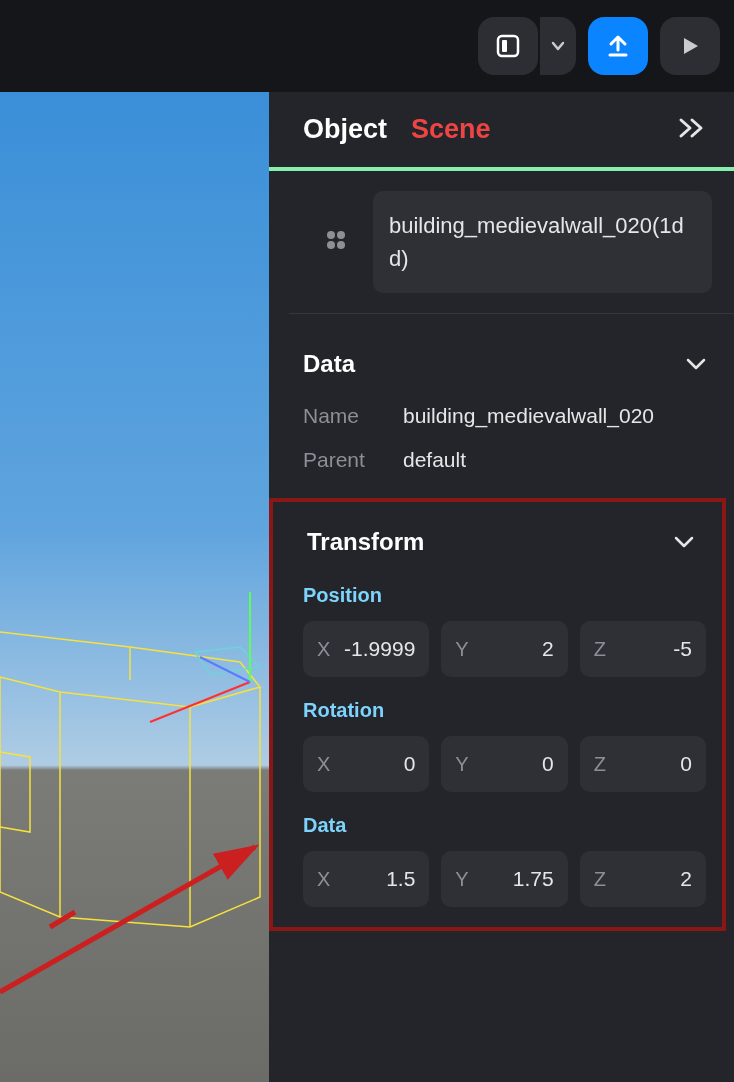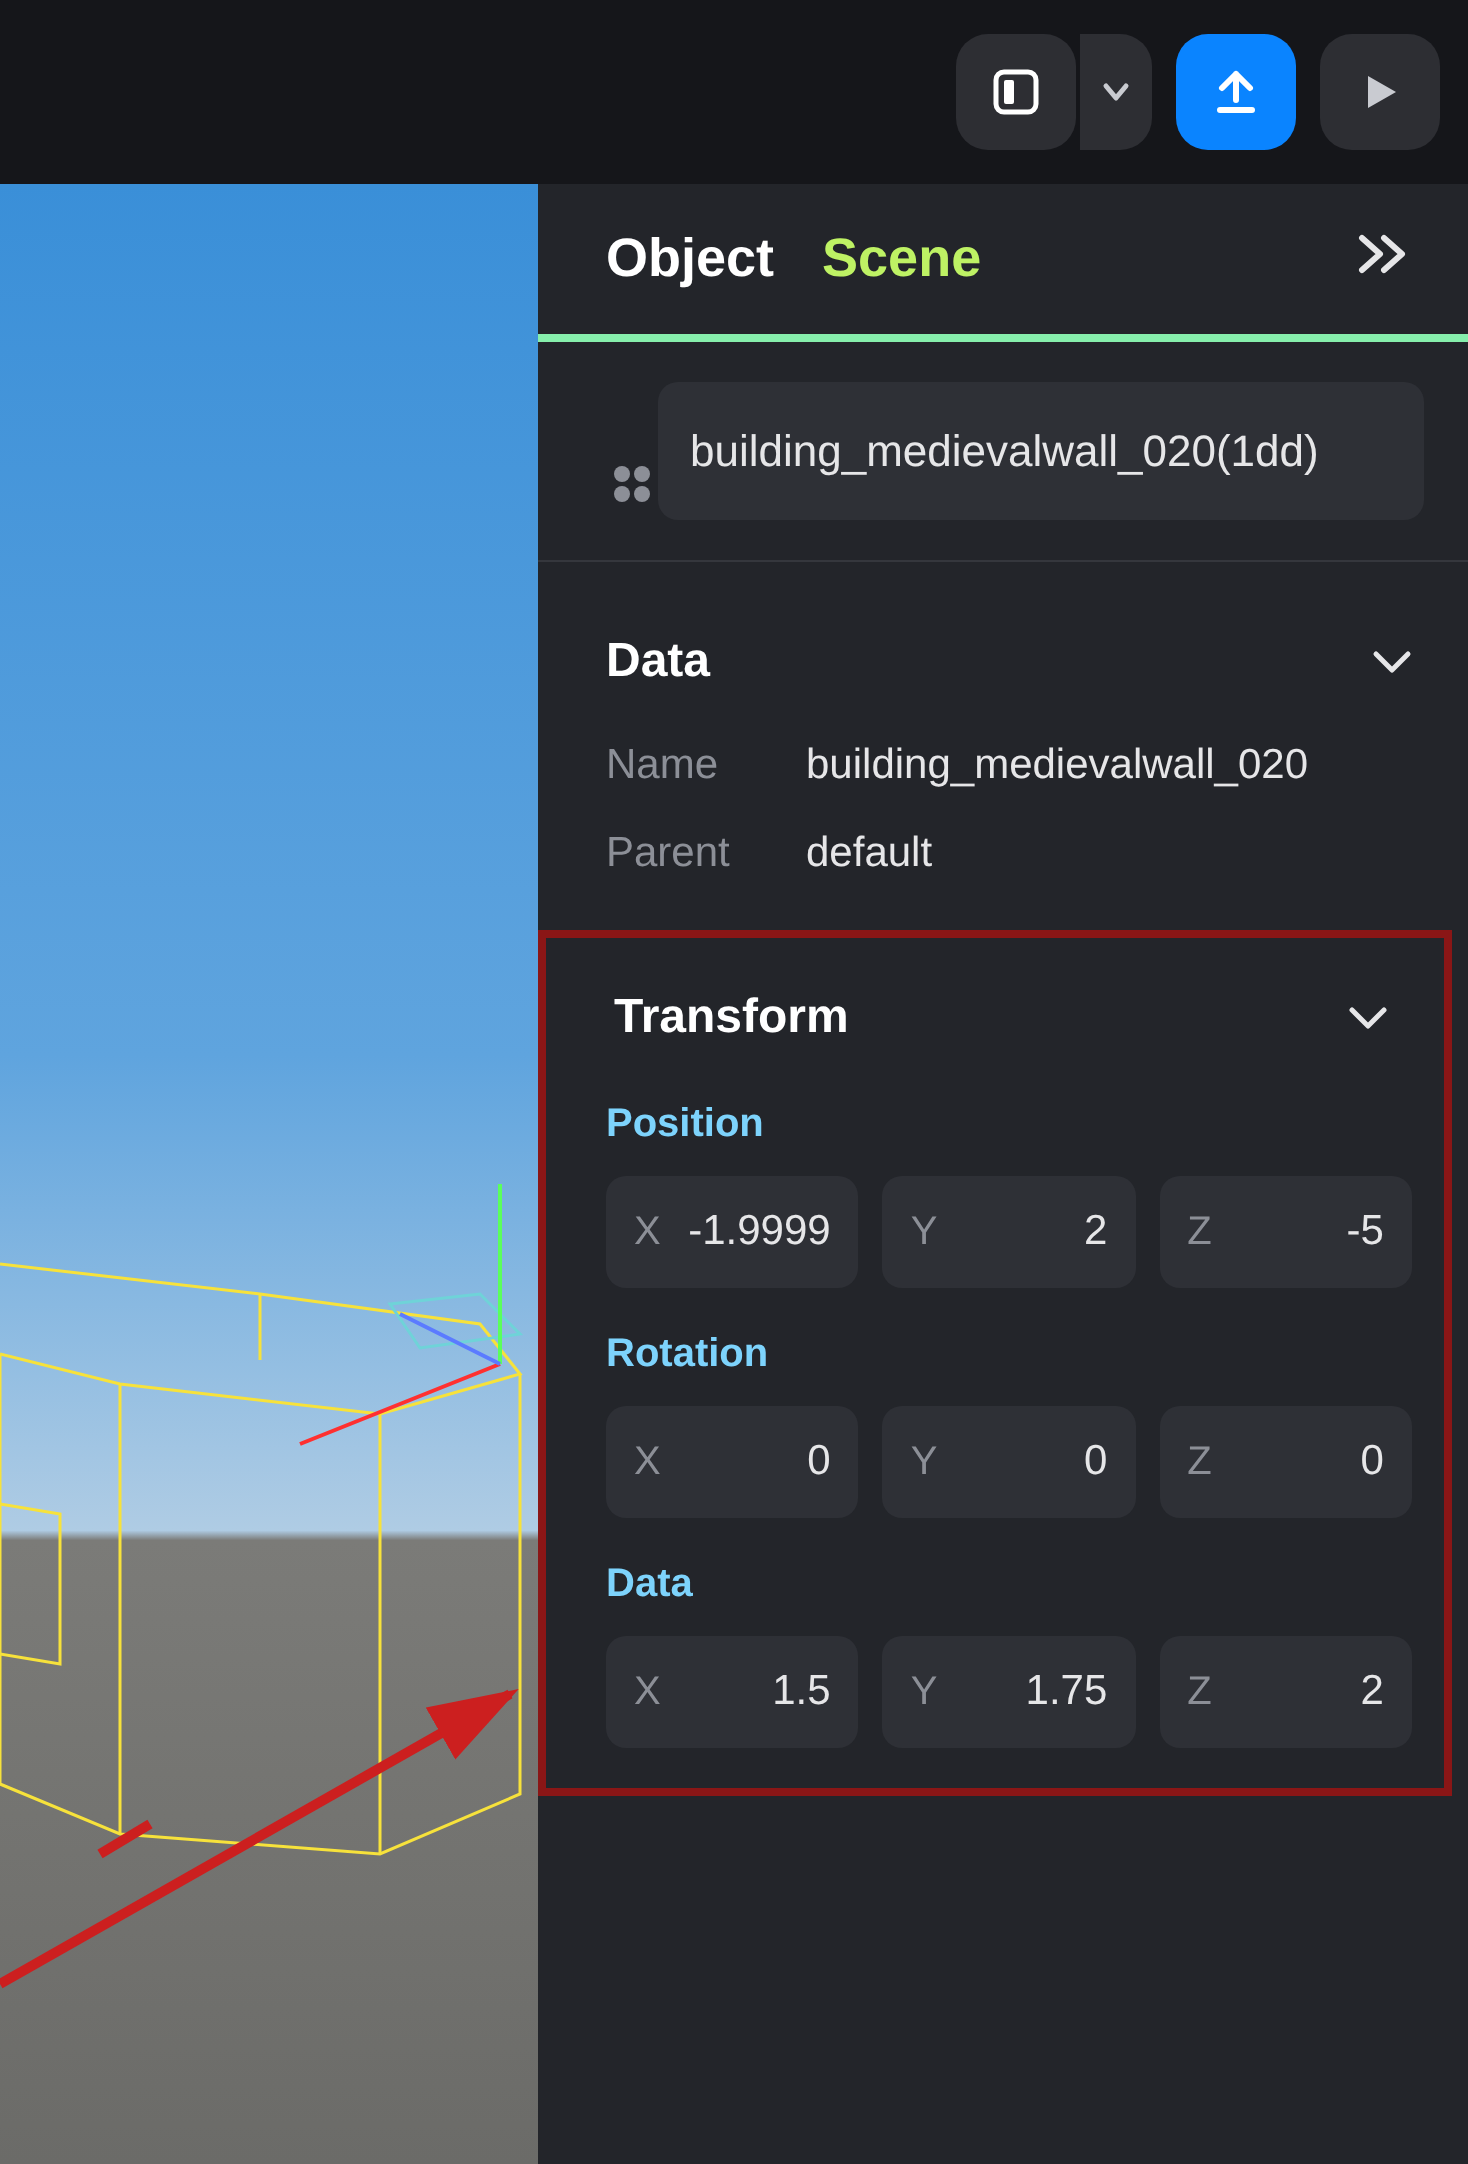--- a/index.html
+++ b/index.html
@@ -21,24 +21,24 @@
   .viewport {
     width: 269px; height: 100%; position: relative; overflow: hidden;
     background: linear-gradient(#3a8fd8 0%, #5fa4de 44%, #afcce4 68%, #7b7b78 68.5%, #6b6b68 100%);
   }
   .viewport svg { position: absolute; top: 0; left: 0; }
 
   .panel { flex: 1; background: #23252a; display: flex; flex-direction: column; overflow: hidden; }
 
   .tabs { display: flex; align-items: center; padding: 22px 28px 22px 34px; gap: 24px; border-bottom: 4px solid #86efac; }
   .tab { font-size: 27px; font-weight: 700; color: #fff; }
-  .tab.inactive { color: #bef264; }
+  .tab.inactive { color: #ef4444; }
   .tabs-spacer { flex:1; }
 
-  .name-row { display: flex; align-items:flex-end; padding: 20px 22px 20px 34px; border-bottom: 1px solid #35373d; }
+  .name-row { display: flex; align-items:center; gap: 24px; padding: 20px 22px 20px 34px; border-bottom: 1px solid #35373d; margin-left: 20px; }
   .grip-ico { width: 26px; height: 26px; }
   .name-box { flex:1; background: #2e3036; border-radius: 10px; padding: 18px 16px; font-size: 22px; line-height: 1.5; color:#e6e6e8; word-break: break-all; }
 
   .section-head { display:flex; align-items:center; padding: 26px 28px 10px 34px; gap: 40px; }
   .section-head.plain { padding-top: 36px; padding-bottom: 8px; }
   .section-head h2 { font-size: 24px; font-weight: 700; }
   .section-head .sp { flex:1; }
 
   .kv { padding: 8px 28px 4px 34px; }
   .kv-row { display:flex; align-items:center; padding: 10px 0; }

